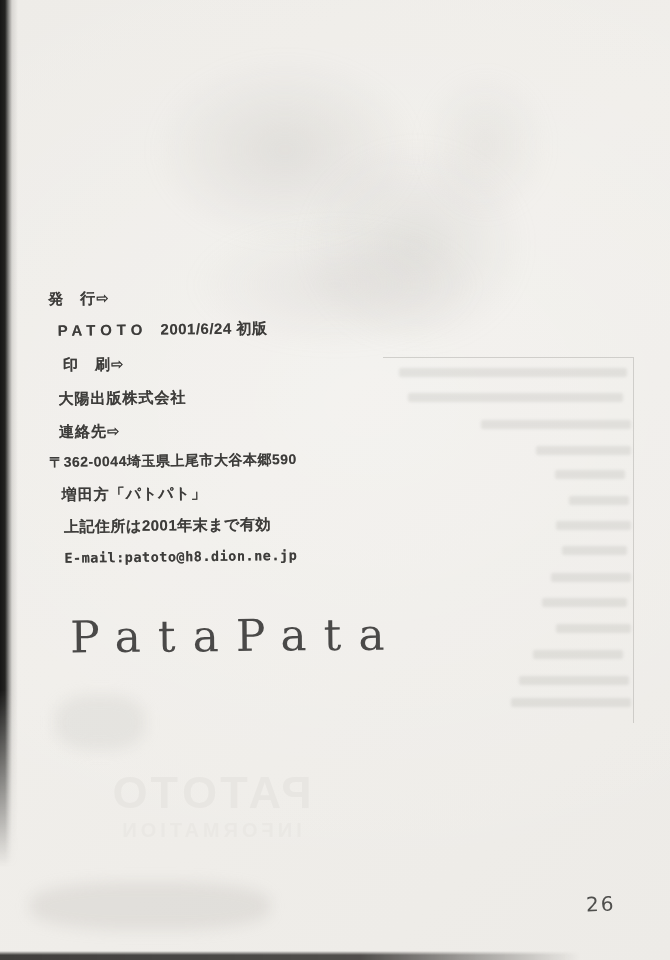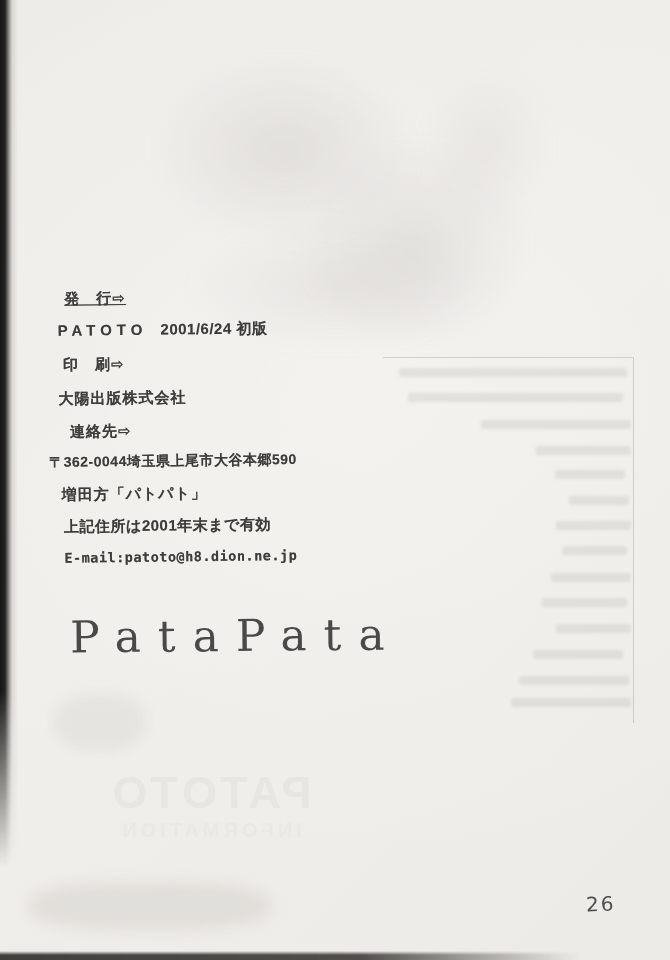--- a/index.html
+++ b/index.html
@@ -17,25 +17,25 @@
   .illus.b3{left:190px;top:220px;width:290px;height:130px;background:radial-gradient(ellipse,rgba(190,188,184,0.22),rgba(190,188,184,0) 70%);}
   .illus.b4{left:420px;top:70px;width:130px;height:150px;background:radial-gradient(ellipse,rgba(198,196,192,0.22),rgba(198,196,192,0) 70%);}
   .smudge{position:absolute;pointer-events:none;filter:blur(7px);border-radius:40%;}
   .smudge.s1{left:30px;top:882px;width:240px;height:48px;background:rgba(176,174,170,0.22);}
   .smudge.s2{left:55px;top:695px;width:90px;height:55px;background:rgba(196,194,190,0.25);}
   
   .colophon{position:absolute;left:44px;top:282px;width:370px;height:310px;
     transform:rotate(-0.7deg);transform-origin:left top;color:#3d3c3a;}
   .line{position:absolute;white-space:nowrap;letter-spacing:1px;
     font-weight:700;font-size:15px;text-shadow:0 0 0.6px rgba(61,60,58,0.55);}
-  .l1{top:8px;left:20px;text-decoration:underline;}
+  .l1{top:8px;left:4px;}
   .l2{top:40px;left:13px;}
   .l3{top:74px;left:18px;}
   .l4{top:108px;left:13px;}
-  .l5{top:141px;left:13px;margin-left:11px;}
+  .l5{top:141px;left:13px;}
   .l6{top:172px;left:3px;font-size:14px;letter-spacing:0.5px;}
   .l7{top:204px;left:15px;}
   .l8{top:236px;left:17px;letter-spacing:0.5px;}
   .l9{top:268px;left:17px;font-family:"DejaVu Sans Mono","Liberation Mono",monospace;
       font-size:13.5px;letter-spacing:0.5px;}
   .latin-spaced{letter-spacing:5px;font-size:15px;}
   .pub-date{margin-left:8px;letter-spacing:0.5px;}
   
   .logo{position:absolute;left:70px;top:610px;white-space:nowrap;
     font-family:"DejaVu Serif","Liberation Serif",serif;font-size:44px;font-weight:400;

